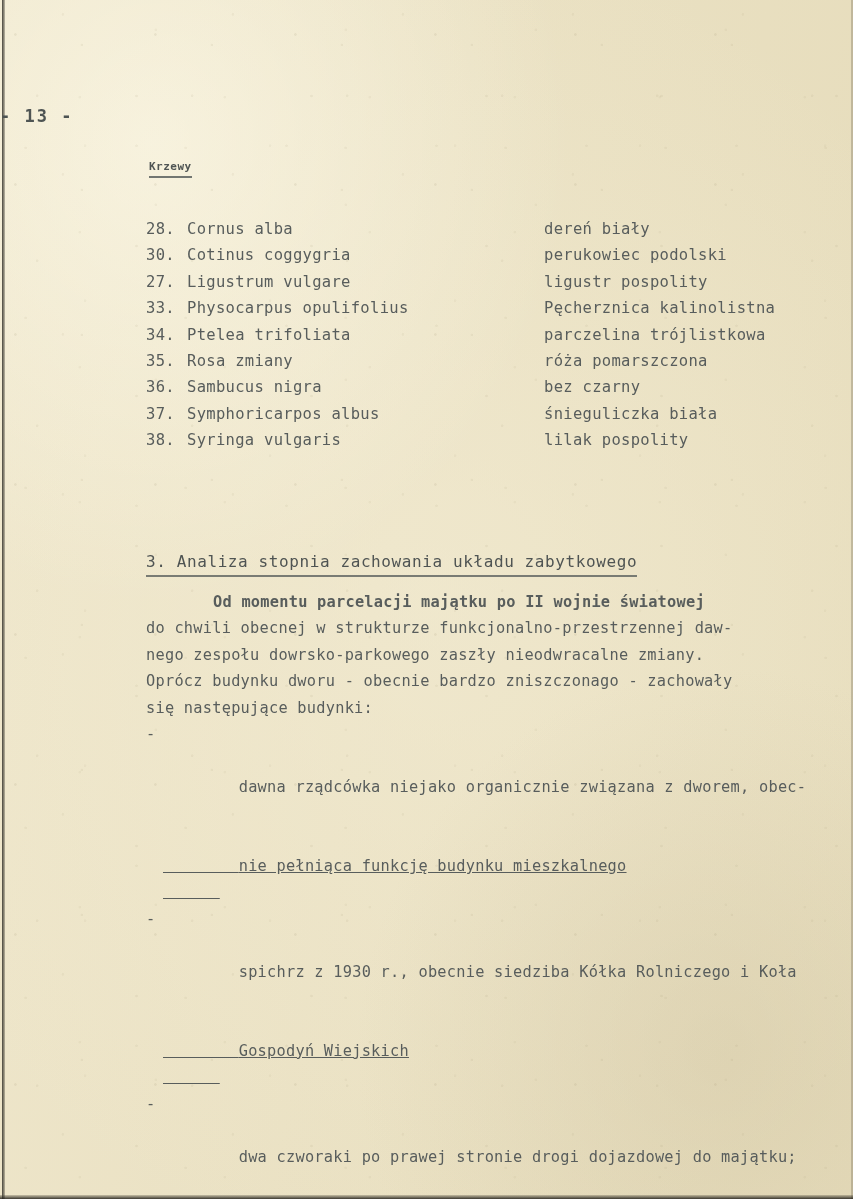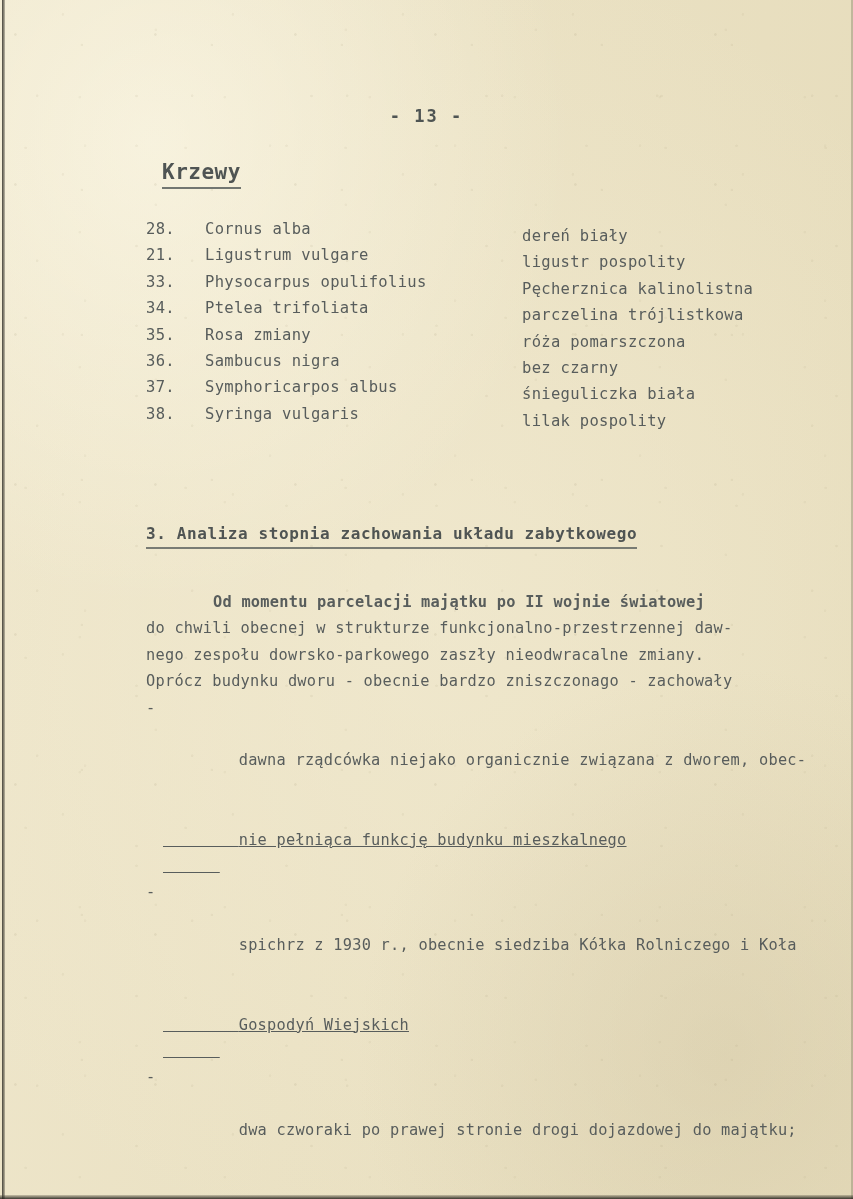--- a/index.html
+++ b/index.html
@@ -76,32 +76,32 @@
     inset: 0;
     z-index: 3;
   }
 
   
   .folio {
     position: absolute;
     top: 106px;
     left: 0;
     width: 853px;
-    text-align: center;
+    text-align: left;
     font-size: 17px;
     letter-spacing: 2px;
     font-weight: 700;
     color: #4e5453;
   }
 
   .krzewy-head {
     position: absolute;
-    left: 162px;
+    left: 149px;
     top: 160px;
-    font-size: 21px;
+    font-size: 11px;
     font-weight: 700;
     letter-spacing: 0.5px;
     color: #4f5453;
   }
   .krzewy-head .rule {
     display: block;
     height: 2px;
     margin-top: 3px;
     background: #5b605e;
     opacity: 0.85;
@@ -120,35 +120,34 @@
     letter-spacing: 0.3px;
   }
   .species-row .num {
     position: absolute;
     left: 146px;
     width: 44px;
     text-align: left;
   }
   .species-row .latin {
     position: absolute;
-    left: 205px;
+    left: 187px;
   }
   .species-row .polish {
     position: absolute;
-    left: 522px;
-    margin-top: 7px;
+    left: 544px;
   }
 
   .section-head {
     position: absolute;
     left: 146px;
-    top: 524px;
+    top: 552px;
     font-size: 16px;
     letter-spacing: 0.6px;
-    font-weight: 700;
+    font-weight: 400;
     color: #4f5453;
   }
   .section-head .rule {
     display: block;
     height: 2px;
     margin-top: 4px;
     background: #5b605e;
     opacity: 0.8;
   }
 
@@ -190,21 +189,26 @@
       <span class="rule"></span>
     </div>
 
     <div class="species-list">
       <div class="species-row">
         <span class="num">28.</span>
         <span class="latin">Cornus alba</span>
         <span class="polish">dereń biały</span>
       </div>
       <div class="species-row">
-        <span class="num">21.</span>
+        <span class="num">30.</span>
+        <span class="latin">Cotinus coggygria</span>
+        <span class="polish">perukowiec podolski</span>
+      </div>
+      <div class="species-row">
+        <span class="num">27.</span>
         <span class="latin">Ligustrum vulgare</span>
         <span class="polish">ligustr pospolity</span>
       </div>
       <div class="species-row">
         <span class="num">33.</span>
         <span class="latin">Physocarpus opulifolius</span>
         <span class="polish">Pęcherznica kalinolistna</span>
       </div>
       <div class="species-row">
         <span class="num">34.</span>
@@ -238,20 +242,21 @@
       <span class="rule"></span>
     </div>
 
     <div class="body">
 
       <div class="line indent">Od momentu parcelacji majątku po II wojnie światowej</div>
       <div class="line">do chwili obecnej w strukturze funkcjonalno-przestrzennej daw-</div>
       <div class="line">nego zespołu dowrsko-parkowego zaszły nieodwracalne zmiany.</div>
 
       <div class="line">Oprócz budynku dworu - obecnie bardzo zniszczonago - zachowały</div>
+      <div class="line">się następujące budynki:</div>
 
       <div class="line bullet-line">
         <span class="dash">-</span>
         <span>dawna rządcówka niejako organicznie związana z dworem, obec-</span>
       </div>
       <div class="line bullet-line cont">
         <span>nie pełniąca funkcję budynku mieszkalnego</span>
       </div>
 
       <div class="line bullet-line">

